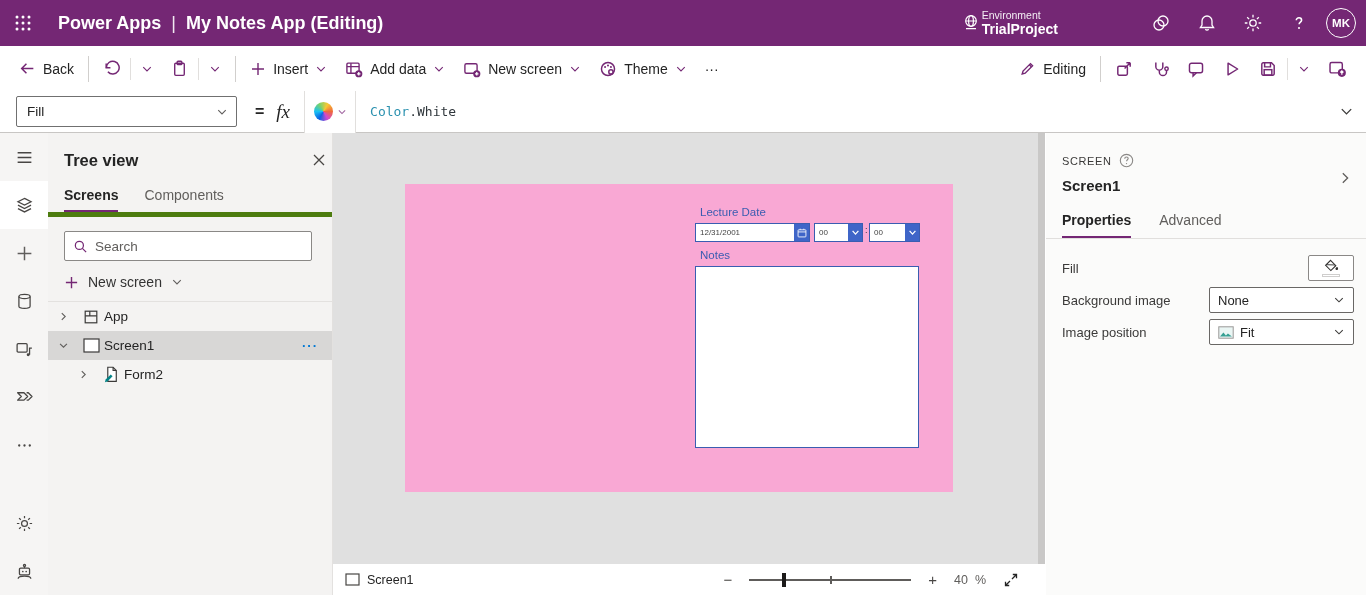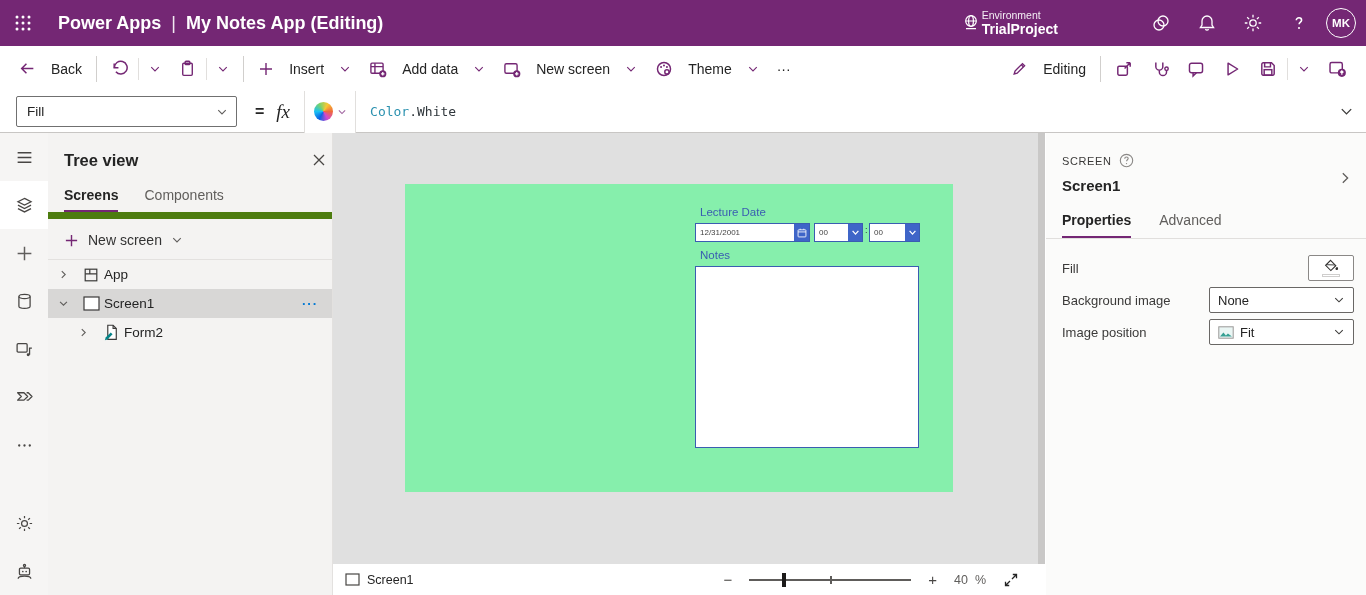--- a/index.html
+++ b/index.html
@@ -15,21 +15,21 @@
   .tb-env { display:flex; align-items:center; gap:0; margin-left:auto; margin-right:80px; cursor:pointer; }
   .env-texts { line-height:1.15; }
   .env-label { font-size:10.5px; opacity:.92; }
   .env-name { font-size:14px; font-weight:700; }
   .tb-icon { width:46px; height:46px; display:flex; align-items:center; justify-content:center; background:none; border:none; color:#fff; }
   .tb-help { font-size:17px; color:#fff; font-weight:400; }
   .avatar { width:30px; height:30px; border:1.6px solid #fff; border-radius:50%; display:flex; align-items:center; justify-content:center; font-size:11.5px; font-weight:700; color:#fff; margin:0 10px 0 4px; cursor:pointer; }
 
   
   .toolbar { position:absolute; top:46px; left:0; width:1366px; height:45px; background:#fff; display:flex; align-items:center; padding:0 10px; }
-  .tbtn { display:inline-flex; align-items:center; gap:15px; height:34px; padding:0 9px; background:none; border:none; font-size:14px; color:#242424; border-radius:2px; white-space:nowrap; }
+  .tbtn { display:inline-flex; align-items:center; gap:7px; height:34px; padding:0 9px; background:none; border:none; font-size:14px; color:#242424; border-radius:2px; white-space:nowrap; }
   .tbtn svg { color:var(--brand,#742774); }
   .tb-sep { width:1px; height:26px; background:#d1cfcd; margin:0 5px; }
   .tb-div { width:1px; height:22px; background:#e1dfdd; margin:0 1px; }
   .chev { color:#605e5c; }
   .toolbar-right { margin-left:auto; display:flex; align-items:center; }
 
   
   .fxbar { position:absolute; top:91px; left:0; width:1366px; height:42px; background:#fff; border-bottom:1px solid #c8c6c4; display:flex; align-items:center; }
   .prop-combo { margin-left:16px; width:221px; height:31px; background:#fff; border:1px solid #707070; border-radius:2px; display:flex; align-items:center; padding:0 8px 0 10px; font-size:13.5px; cursor:pointer; }
   .prop-combo .cc { margin-left:auto; }
@@ -46,37 +46,37 @@
   .rail { position:absolute; top:133px; left:0; width:48px; height:462px; background:#f6f5f4; display:flex; flex-direction:column; }
   .rail-tile { width:48px; height:48px; display:flex; align-items:center; justify-content:center; background:none; border:none; color:#484644; }
   .rail-tile.selected { background:#fff; }
   .rail-spacer { flex:1; }
 
   
   .tree { position:absolute; top:133px; left:48px; width:285px; height:462px; background:#f4f3f2; border-right:1px solid #e3e1df; }
   .tree-head { display:flex; align-items:center; padding:16px 2px 6px 16px; }
   .tree-title { font-size:16.5px; font-weight:700; }
   .tree-close { margin-left:auto; background:none; border:none; color:#484644; padding:4px; }
-  .tree-tabs { display:flex; gap:26px; padding:6px 16px 0 16px; border-bottom:7px solid #4d7c0f; }
+  .tree-tabs { display:flex; gap:26px; padding:6px 16px 0 16px; border-bottom:5px solid #4d7c0f; }
   .t-tab { background:none; border:none; font-size:14px; padding:4px 0 7px; color:#605e5c; border-bottom:2px solid transparent; }
   .t-tab.active { color:#242424; font-weight:700; border-bottom-color:var(--brand,#742774); }
   .tree-search { margin:14px 20px 0 16px; height:30px; background:#fff; border:1px solid #8a8886; border-radius:2px; display:flex; align-items:center; padding:0 8px; gap:7px; }
   .tree-search input { border:none; outline:none; font-size:13.5px; width:100%; background:transparent; color:#242424; }
   .tree-search input::placeholder { color:#605e5c; }
   .newscreen-row { display:flex; align-items:center; gap:9px; margin:13px 16px 0; background:none; border:none; font-size:14px; color:#333; }
   .tree-body { margin-top:11px; border-top:1px solid #e3e1df; }
   .tree-row { height:29px; display:flex; align-items:center; font-size:13.5px; color:#242424; cursor:pointer; padding-right:8px; }
   .tree-row.selected { background:#d8d7d6; }
   .tree-row .tw { display:flex; align-items:center; justify-content:center; }
   .row-more { margin-left:auto; background:none; border:none; color:var(--accent,#0078d4); font-size:13px; letter-spacing:1px; font-weight:700; padding:0 6px; }
 
   
   .canvas { position:absolute; top:133px; left:333px; width:712px; height:462px; background:var(--canvas_bg,#e0e0e0); }
   .cv-scrollbar { position:absolute; top:0; right:0; width:7px; height:431px; background:#c9c8c7; }
-  .screen { position:absolute; left:72px; top:51px; width:548px; height:308px; background:#86efac; }
+  .screen { position:absolute; left:72px; top:51px; width:548px; height:308px; background:#f9a8d4; }
   .f-label { position:absolute; font-size:11.5px; color:var(--classic_blue,#3a5db1); }
   .f-datebox { position:absolute; left:290px; top:39px; width:115px; height:19px; background:#fff; border:1px solid var(--classic_blue,#3a5db1); display:flex; align-items:center; }
   .f-datebox .dval { font-size:8px; color:#444; padding-left:4px; flex:1; }
   .f-sqbtn { width:15px; height:100%; background:var(--classic_fill,#3f65c8); border:none; display:flex; align-items:center; justify-content:center; padding:0; }
   .f-dd { position:absolute; top:39px; height:19px; background:#fff; border:1px solid var(--classic_blue,#3a5db1); display:flex; align-items:center; }
   .f-dd .dval { font-size:8px; color:#444; padding-left:4px; flex:1; }
   .f-colon { position:absolute; top:41px; font-size:9px; color:#333; }
   .f-notes { position:absolute; left:290px; top:82px; width:224px; height:182px; background:#fff; border:1.6px solid var(--classic_blue,#3a5db1); cursor:text; }
 
   
@@ -479,20 +479,29 @@
   <div class="tree-head">
     <span class="tree-title">Tree view</span>
     <button class="tree-close"><span><svg width="14" height="14" viewBox="0 0 14 14" fill="none" stroke="#484644" stroke-width="1.3">
             <path d="M2 2l10 10M12 2 2 12"></path>
           </svg></span></button>
   </div>
   <div class="tree-tabs">
     <button class="t-tab active">Screens</button>
     <button class="t-tab">Components</button>
   </div>
+  <div class="tree-search">
+    <span>
+        <svg width="15" height="15" viewBox="0 0 16 16" fill="none" stroke="var(--brand,#742774)" stroke-width="1.3">
+          <circle cx="6.8" cy="6.8" r="4.3"></circle>
+          <path d="M10 10l4 4"></path>
+        </svg>
+      </span>
+    <input type="text" placeholder="Search" style="">
+  </div>
   <button class="newscreen-row">
     <span>
         <svg width="15" height="15" viewBox="0 0 16 16" fill="none" stroke="var(--brand,#742774)" stroke-width="1.5">
           <path d="M8 2v12M2 8h12"></path>
         </svg>
       </span>
     <span>New screen</span>
     <span class="chev">
         <svg width="12" height="12" viewBox="0 0 16 16" fill="none" stroke="#605e5c" stroke-width="1.5">
           <path d="M3 5.5 8 10.5 13 5.5"></path>

